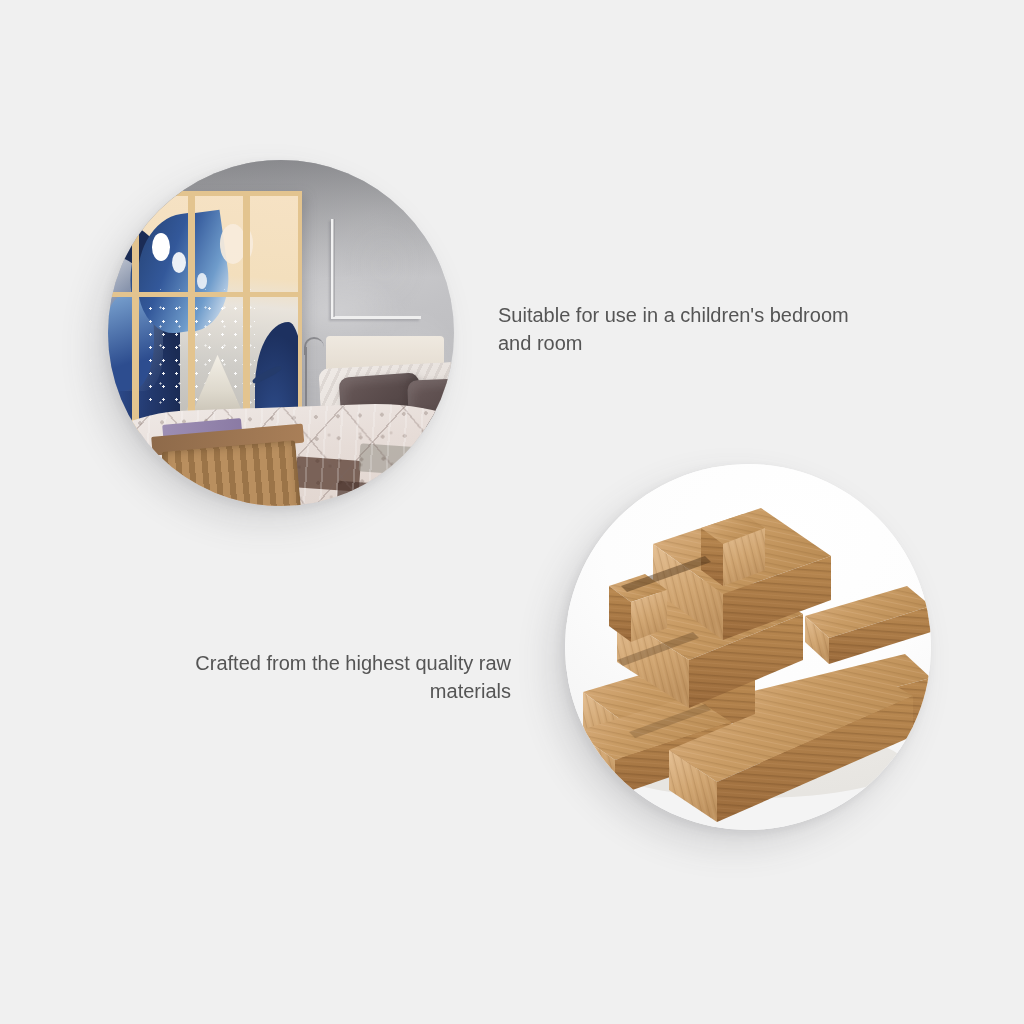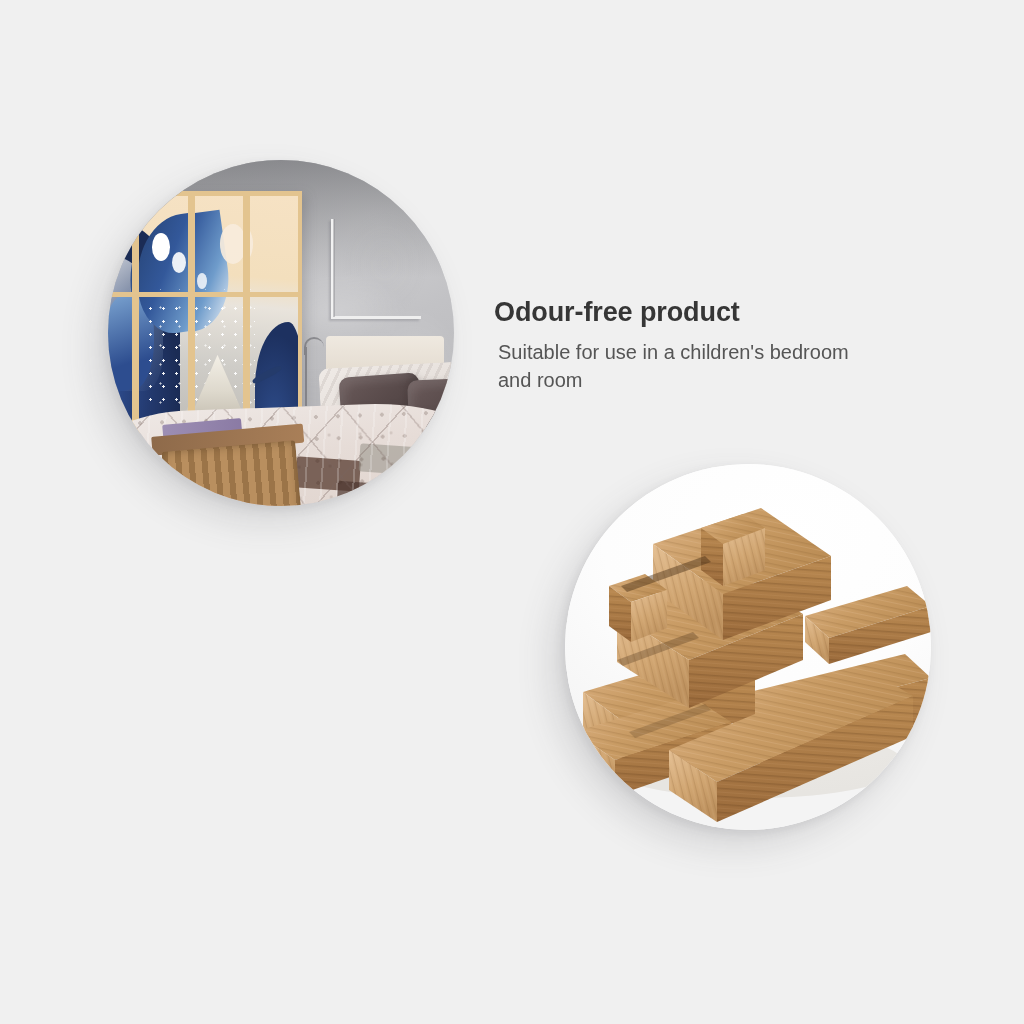--- a/index.html
+++ b/index.html
@@ -625,20 +625,20 @@
         </g>
 
         <polygon points="56,122 140,92 146,98 62,128" fill="rgba(70,46,22,.45)"></polygon>
         <polygon points="52,196 128,168 134,174 58,202" fill="rgba(70,46,22,.30)"></polygon>
         <polygon points="64,268 140,240 146,246 70,274" fill="rgba(70,46,22,.22)"></polygon>
       </svg>
     </div>
   </div>
 
   <div class="text-block" id="text-odour">
-    <h2 class="feature-title">Odour-free product</h2>
     <p class="feature-desc">Suitable for use in a children's bedroom and room</p>
   </div>
 
   <div class="text-block" id="text-solid">
+    <p class="feature-desc">Crafted from the highest quality raw materials</p>
   </div>
 
 </div>
 
 </body></html>

